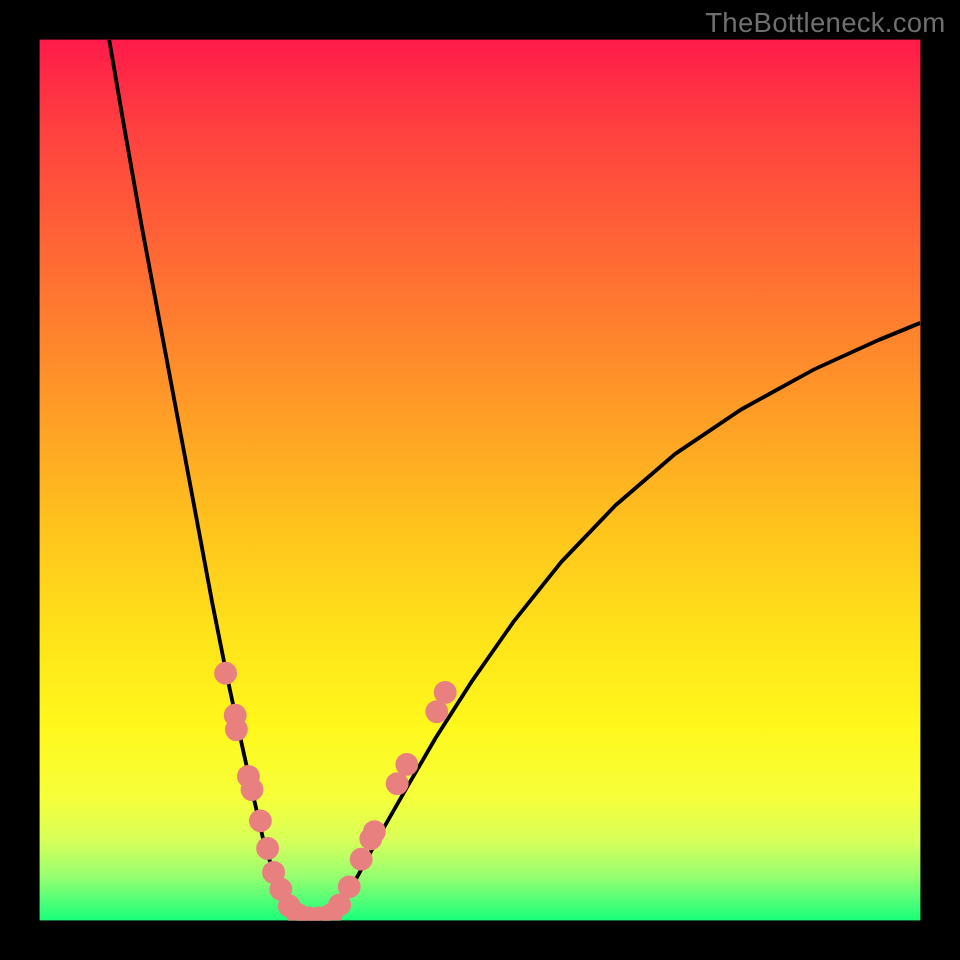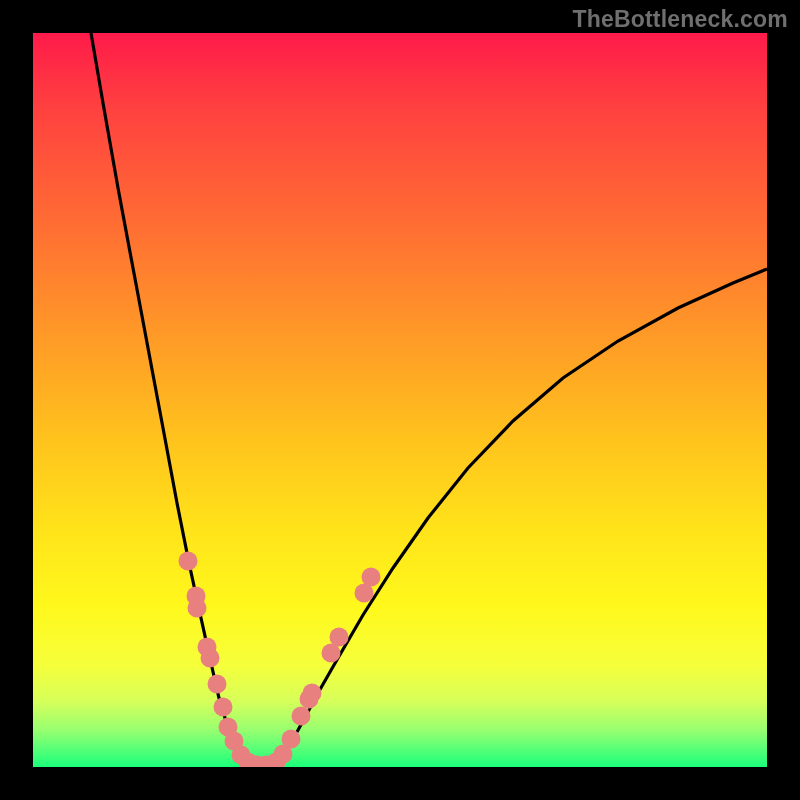--- a/index.html
+++ b/index.html
@@ -39,21 +39,21 @@
       #4cff78 98%,
       #1aff7a 100%);
   }
   .watermark {
     position: absolute;
     top: 6px;
     right: 12px;
     color: #6f6f6f;
     font-size: 23px;
     letter-spacing: 0.2px;
-    font-weight: 700;
+    font-weight: 400;
   }
   svg.curves {
     position: absolute;
     left: 0;
     top: 0;
     width: 734px;
     height: 734px;
   }
 </style>
 </head>

